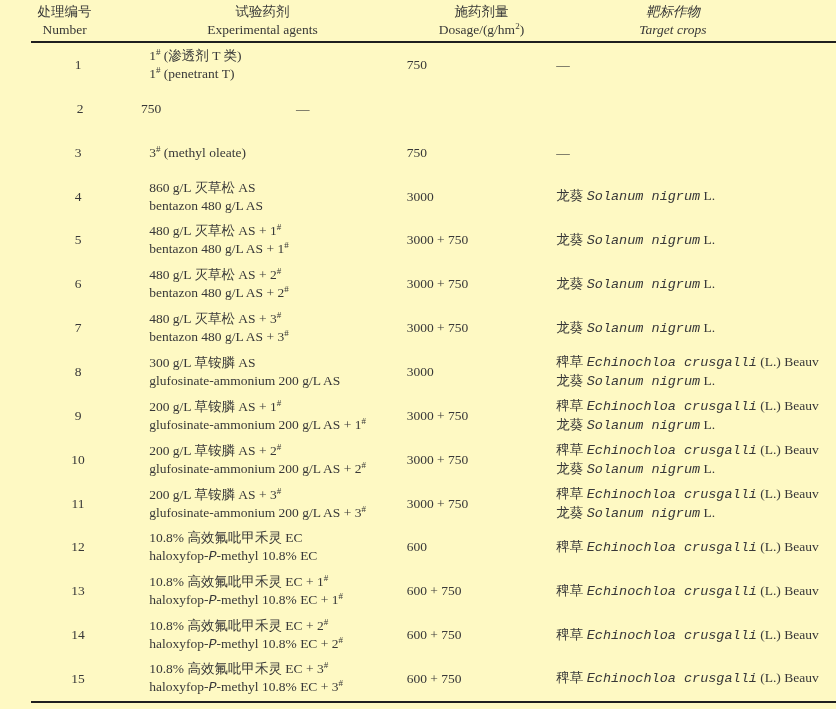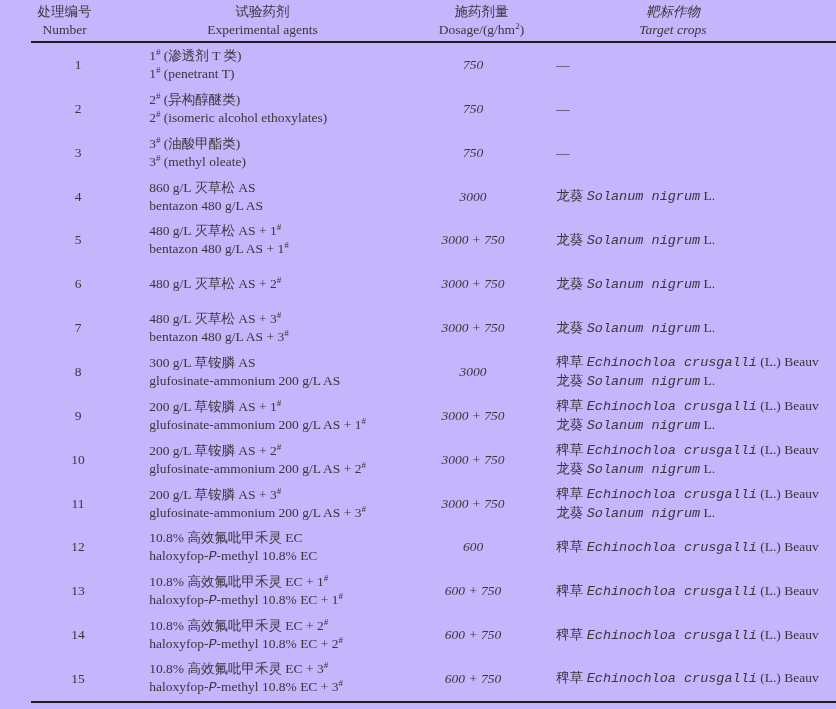--- a/index.html
+++ b/index.html
@@ -1,38 +1,38 @@
 <!DOCTYPE html>
 <html><head>
 <meta charset="utf-8">
 <style>
   html,body { margin:0; padding:0; background:#ffffff; }
   .page {
     width:836px; height:709px;
-    background:#c4b5fd;
+    background:#fef9c3;
     color:#383838;
     font-family:"Liberation Serif","DejaVu Serif",serif;
     font-size:13.5px;
     overflow:hidden;
     box-sizing:border-box;
     padding-left:31px;
   }
   .rule { height:2px; background:#1f1f1f; }
   .thead { height:41px; display:flex; }
   .hc { display:flex; flex-direction:column; justify-content:center; text-align:center; line-height:18px; box-sizing:border-box; }
   .hc1 { width:110px; padding-right:40px; }
   .hc2 { width:280px; padding-right:20px; }
   .hc3 { width:138px; padding-left:16px;justify-content:center; }
   .hc4 { width:308px; padding-right:30px;font-style:italic; }
   .tbody { height:658px; display:flex; flex-direction:column; }
   .tr { flex:1; display:flex; align-items:center; }
   .c { box-sizing:border-box; line-height:18px; }
   .c1 { width:110px; text-align:center; padding-right:12px; }
   .c2 { width:280px; padding-left:12px; text-align:left; }
-  .c3 { width:138px; text-align:center;font-style:italic; }
+  .c3 { width:138px; text-align:left; }
   .c4 { width:308px; padding-left:17px; text-align:left; }
   .spacer { height:6px; }
   sup { font-size:9px; line-height:0; vertical-align:super; }
   i { font-style:italic;font-family:Liberation Mono, monospace; }
 </style>
 </head>
 <body>
 
 <div class="page">
 
@@ -64,33 +64,28 @@
           <div>1<sup>#</sup> (渗透剂 T 类)</div>
           <div>1<sup>#</sup> (penetrant T)</div>
         </div>
         <div class="c c3">750</div>
         <div class="c c4">
           <div>—</div>
         </div>
       </div>
       <div class="tr">
         <div class="c c1">2</div>
-        <div class="c c2">
-          <div>2<sup>#</sup> (异构醇醚类)</div>
-          <div>2<sup>#</sup> (isomeric alcohol ethoxylates)</div>
-        </div>
         <div class="c c3">750</div>
         <div class="c c4">
           <div>—</div>
         </div>
       </div>
       <div class="tr">
         <div class="c c1">3</div>
         <div class="c c2">
-          <div>3<sup>#</sup> (油酸甲酯类)</div>
           <div>3<sup>#</sup> (methyl oleate)</div>
         </div>
         <div class="c c3">750</div>
         <div class="c c4">
           <div>—</div>
         </div>
       </div>
       <div class="tr">
         <div class="c c1">4</div>
         <div class="c c2">
@@ -110,20 +105,21 @@
         </div>
         <div class="c c3">3000 + 750</div>
         <div class="c c4">
           <div>龙葵 <i>Solanum nigrum</i> L.</div>
         </div>
       </div>
       <div class="tr">
         <div class="c c1">6</div>
         <div class="c c2">
           <div>480 g/L 灭草松 AS + 2<sup>#</sup></div>
+          <div>bentazon 480 g/L AS + 2<sup>#</sup></div>
         </div>
         <div class="c c3">3000 + 750</div>
         <div class="c c4">
           <div>龙葵 <i>Solanum nigrum</i> L.</div>
         </div>
       </div>
       <div class="tr">
         <div class="c c1">7</div>
         <div class="c c2">
           <div>480 g/L 灭草松 AS + 3<sup>#</sup></div>

